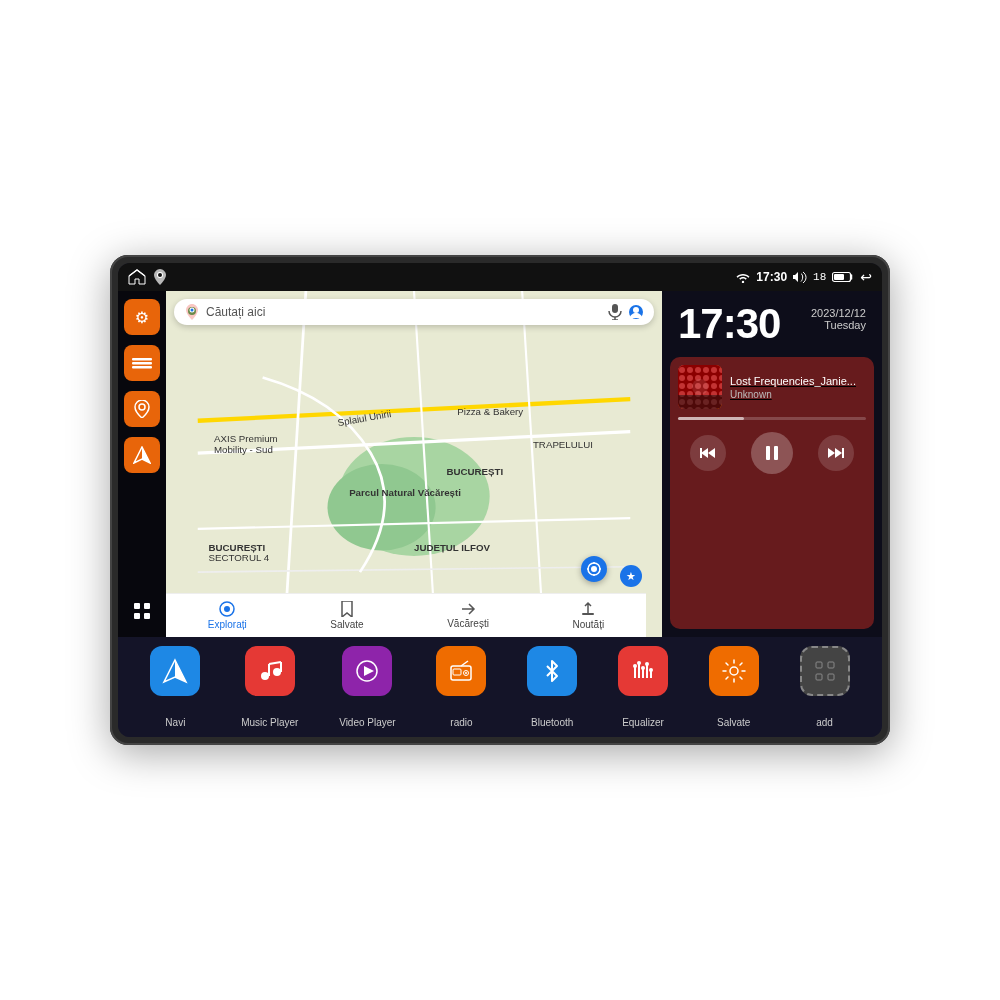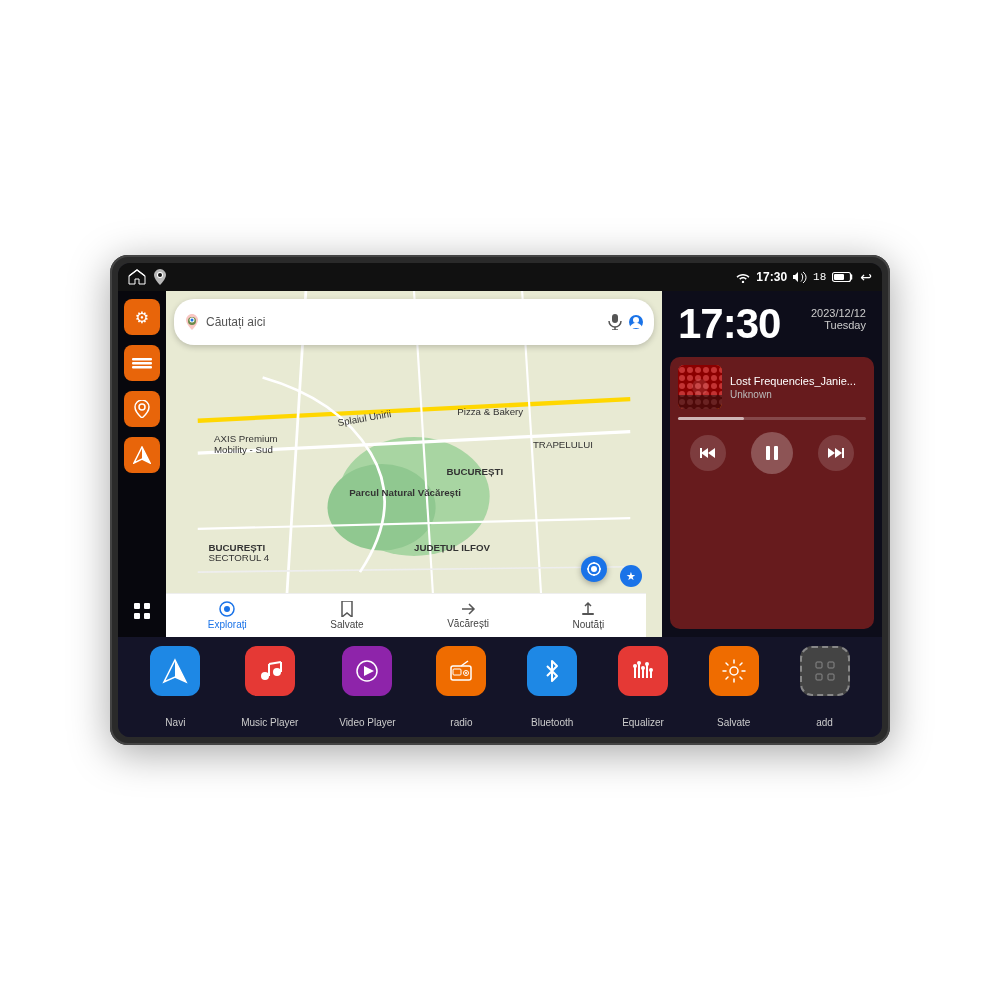--- a/index.html
+++ b/index.html
@@ -117,21 +117,21 @@
       background: #e8ead3;
       position: relative;
     }
 
     
     .map-search-bar {
       position: absolute;
       top: 8px;
       left: 8px;
       right: 8px;
-      height: 46px;
+      height: 26px;
       background: white;
       border-radius: 20px;
       display: flex;
       align-items: center;
       padding: 0 10px;
       gap: 6px;
       box-shadow: 0 2px 6px rgba(0,0,0,0.2);
       z-index: 5;
     }
 
@@ -221,20 +221,21 @@
       border-radius: 6px;
       background: linear-gradient(135deg, #ff6b6b, #ee5a24, #ffa502);
       flex-shrink: 0;
       position: relative;
       overflow: hidden;
     }
 
     .track-details {
       flex: 1;
       overflow: hidden;
+      text-decoration: underline;
     }
 
     .track-name {
       font-size: 11px;
       color: #fff;
       font-weight: 500;
       white-space: nowrap;
       overflow: hidden;
       text-overflow: ellipsis;
     }

